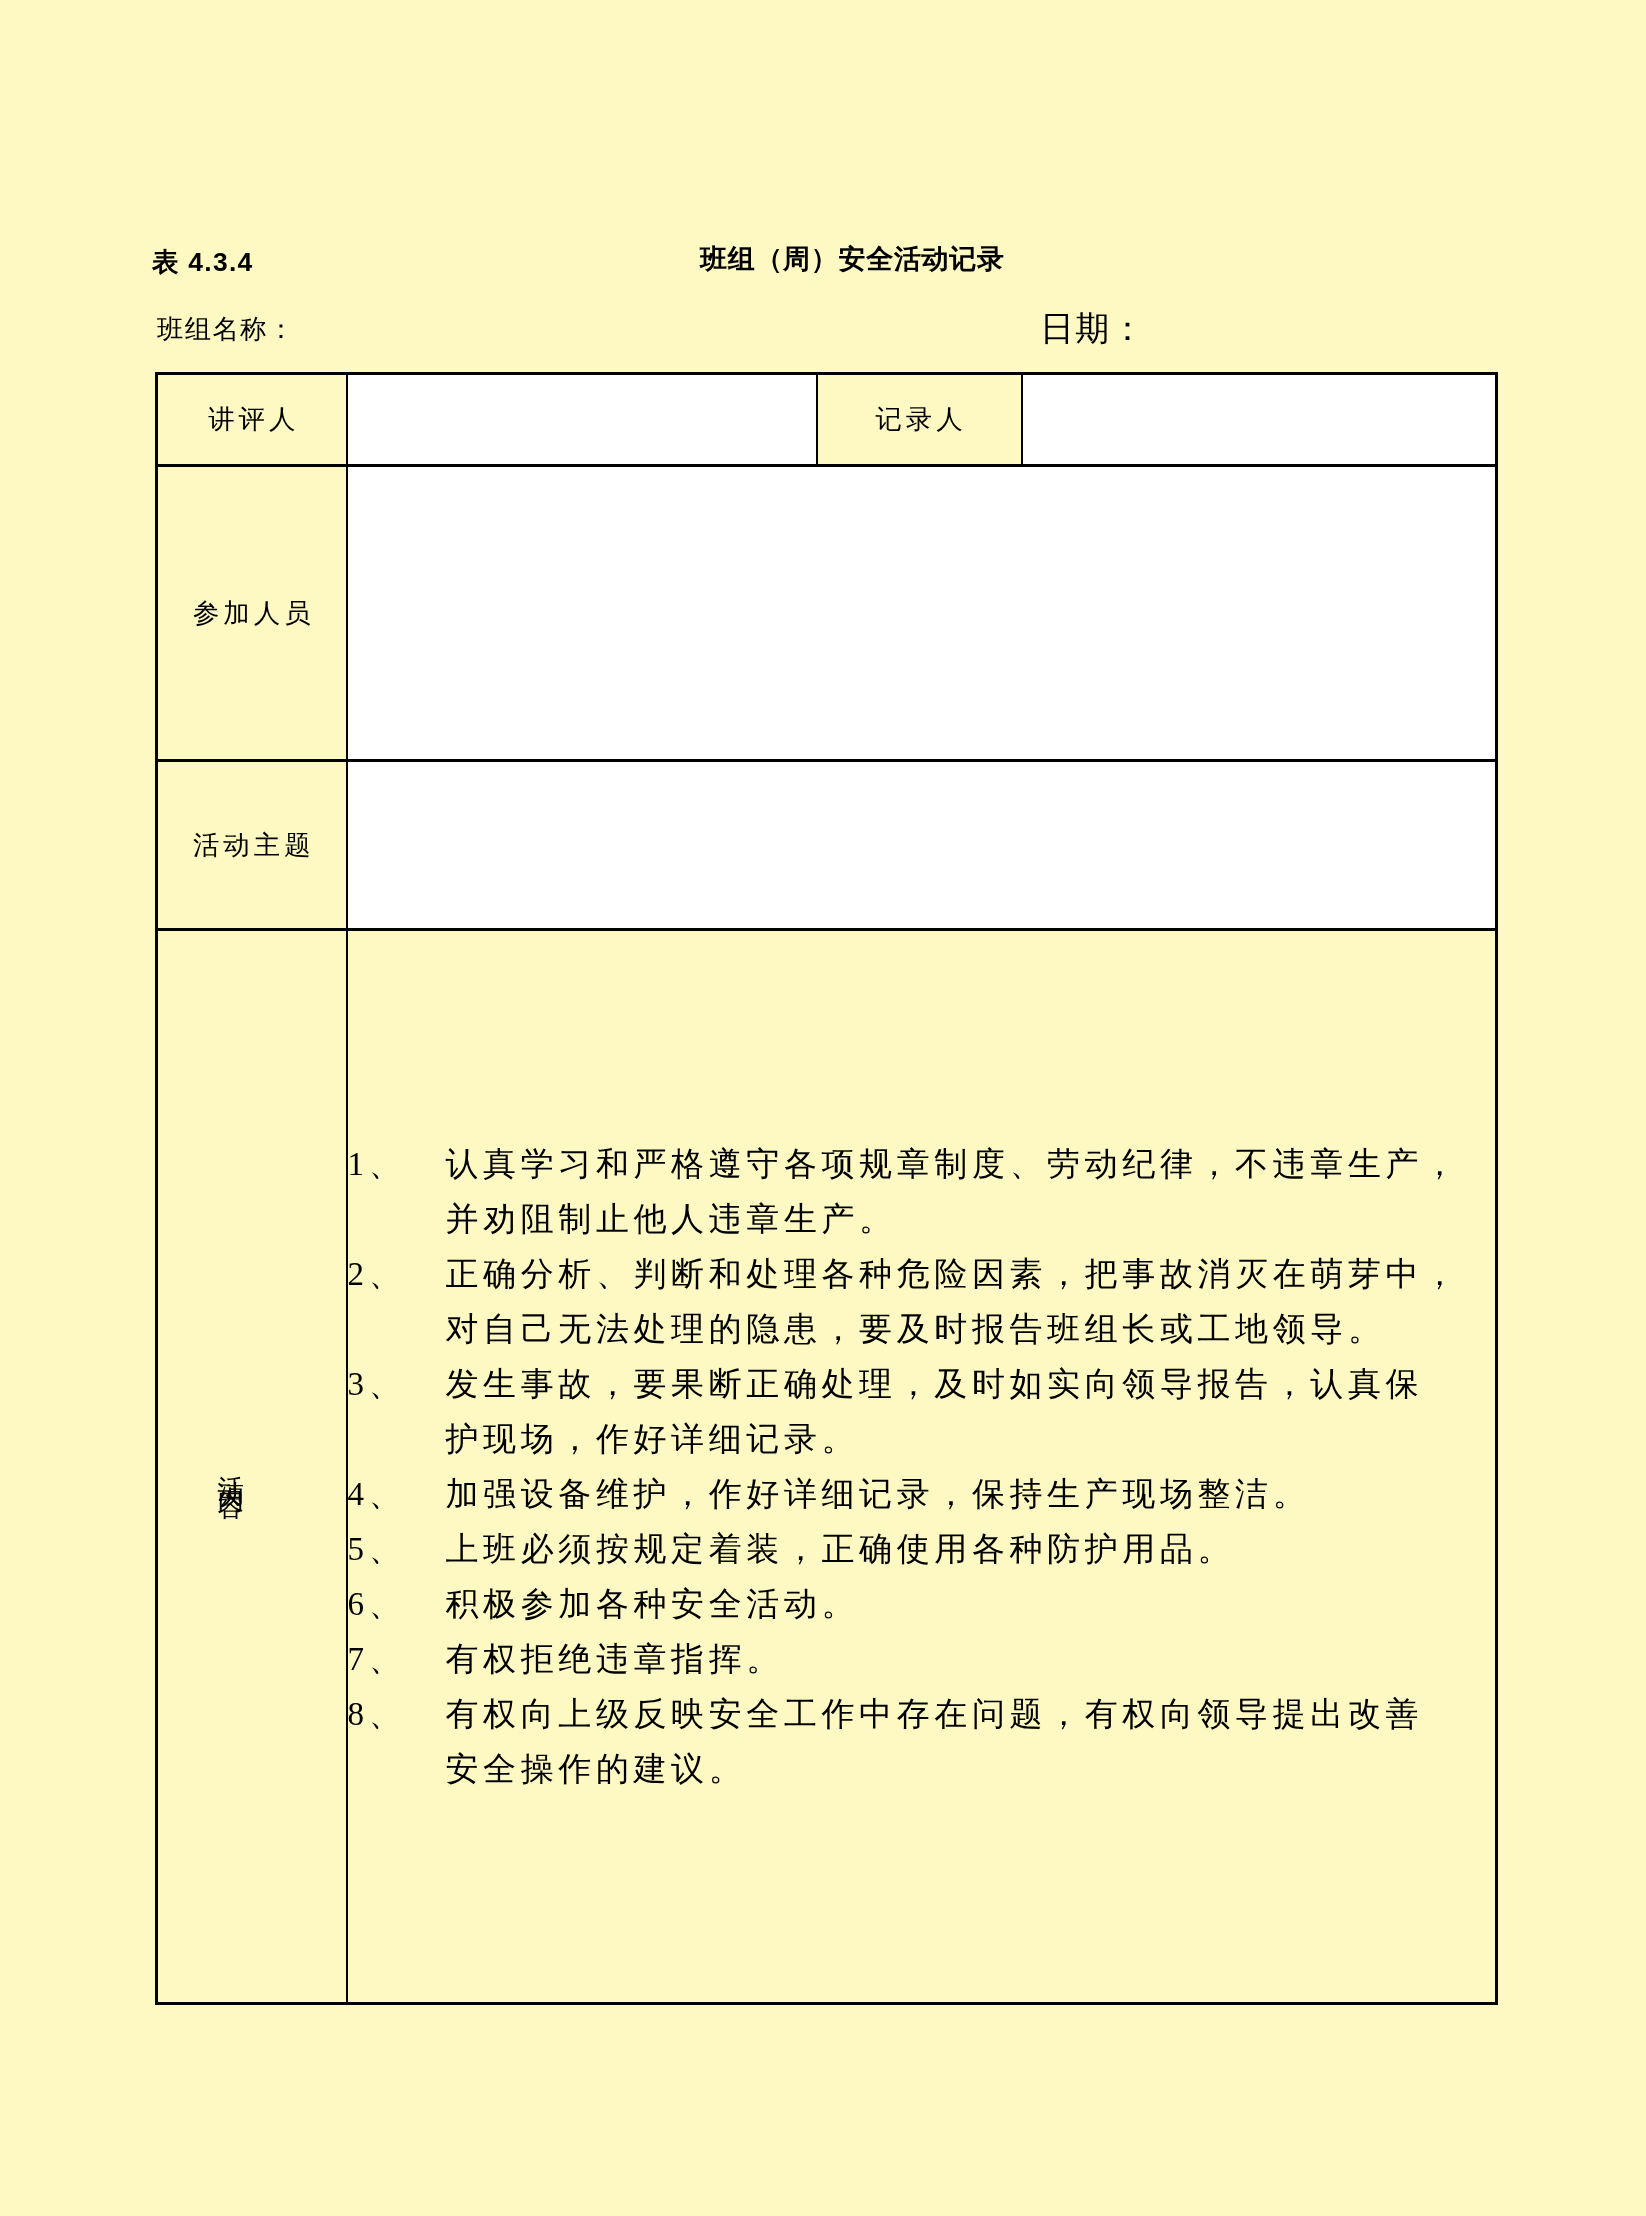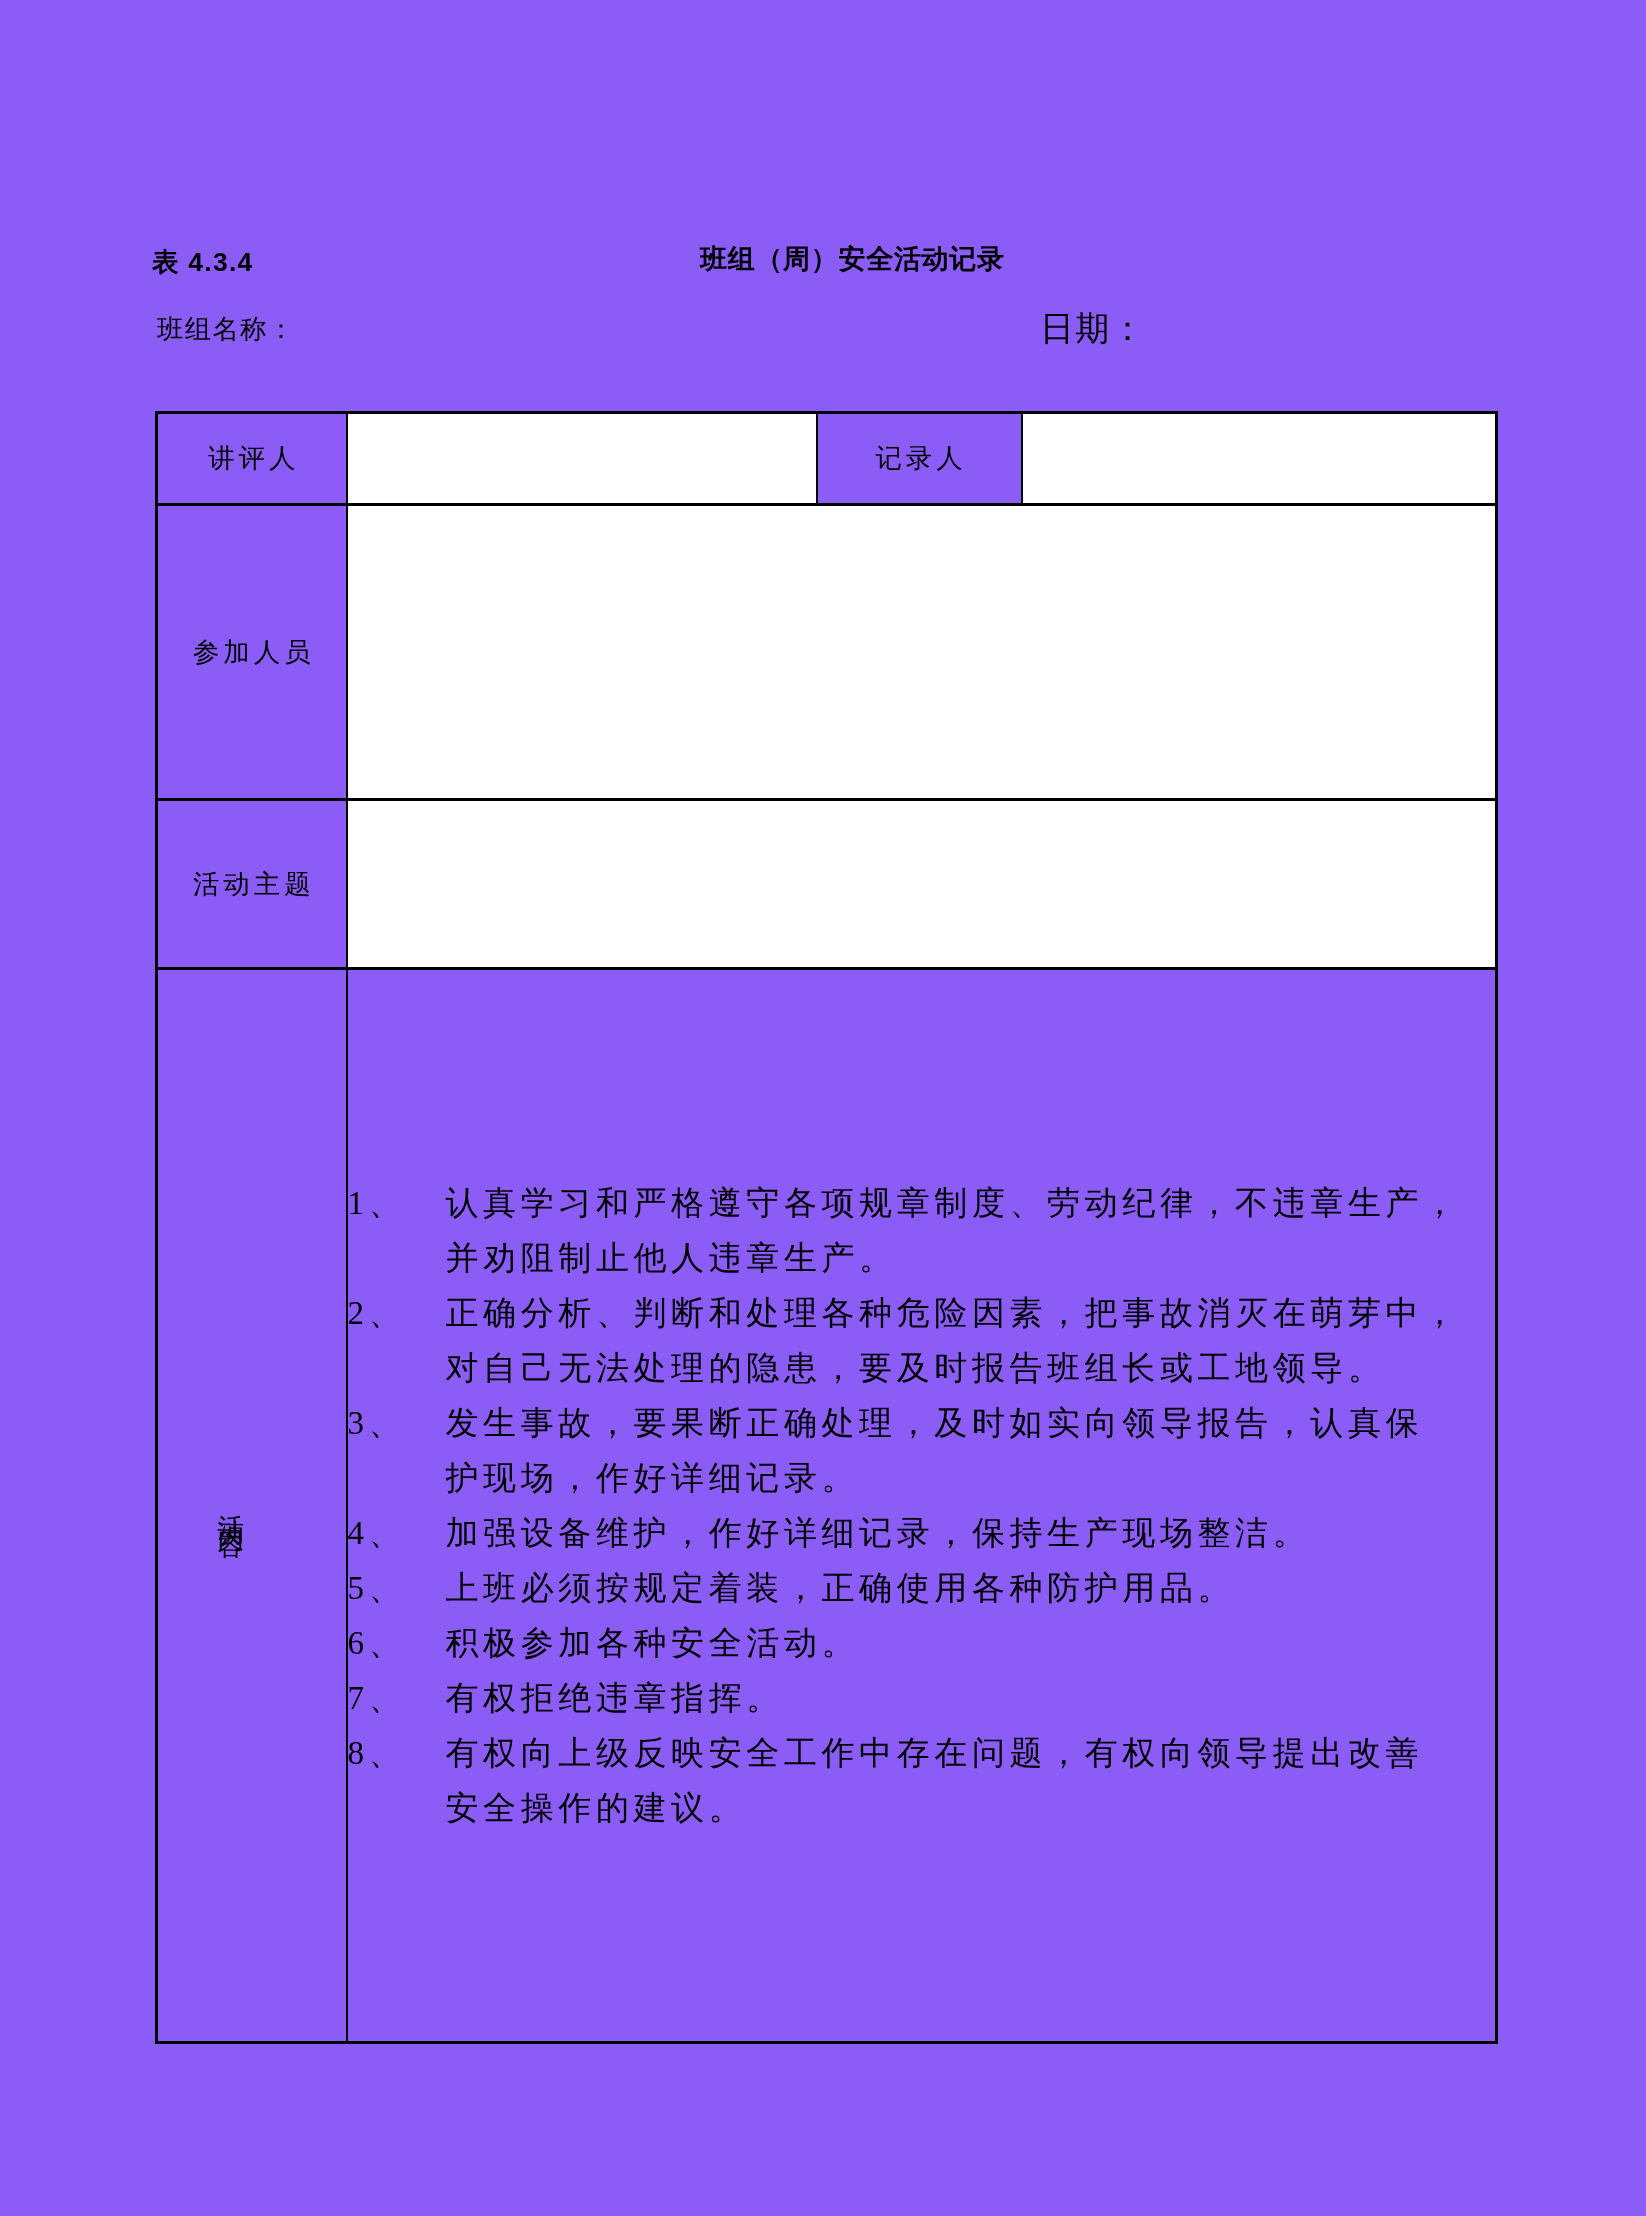--- a/index.html
+++ b/index.html
@@ -1,20 +1,20 @@
 <!DOCTYPE html>
 <html style="font-size:10.6px"><head>
 <meta charset="utf-8">
 <style>
   html, body { margin: 0; padding: 0; background: #ffffff; }
   .page {
     position: relative;
     width: 1647px;
     height: 2216px;
-    background: #8b5cf6;
+    background: #fef9c3;
     color: #000000;
     font-family: "Liberation Serif", serif;
     overflow: hidden;
   }
   
   .doc-number {
     position: absolute;
     left: 152px; top: 246px;
     font-family: "Liberation Sans", sans-serif;
     font-weight: 700;
@@ -44,21 +44,21 @@
   .date-label {
     position: absolute;
     left: 1040px; top: 0;
     font-size: 34px; line-height: 38px; letter-spacing: 1.3px;
     white-space: nowrap;
   }
   
   .form-table-wrap {
     position: absolute;
     left: 155px; top: 372px;
-    width: 1340px; height: 1633px; margin-top: 39px;
+    width: 1340px; height: 1633px;
   }
   table.form {
     border-collapse: collapse;
     table-layout: fixed;
     width: 1340px;
     height: 1633px;
     border: 3.3px solid #000;
   }
   table.form td {
     border-left: 2px solid #000;

